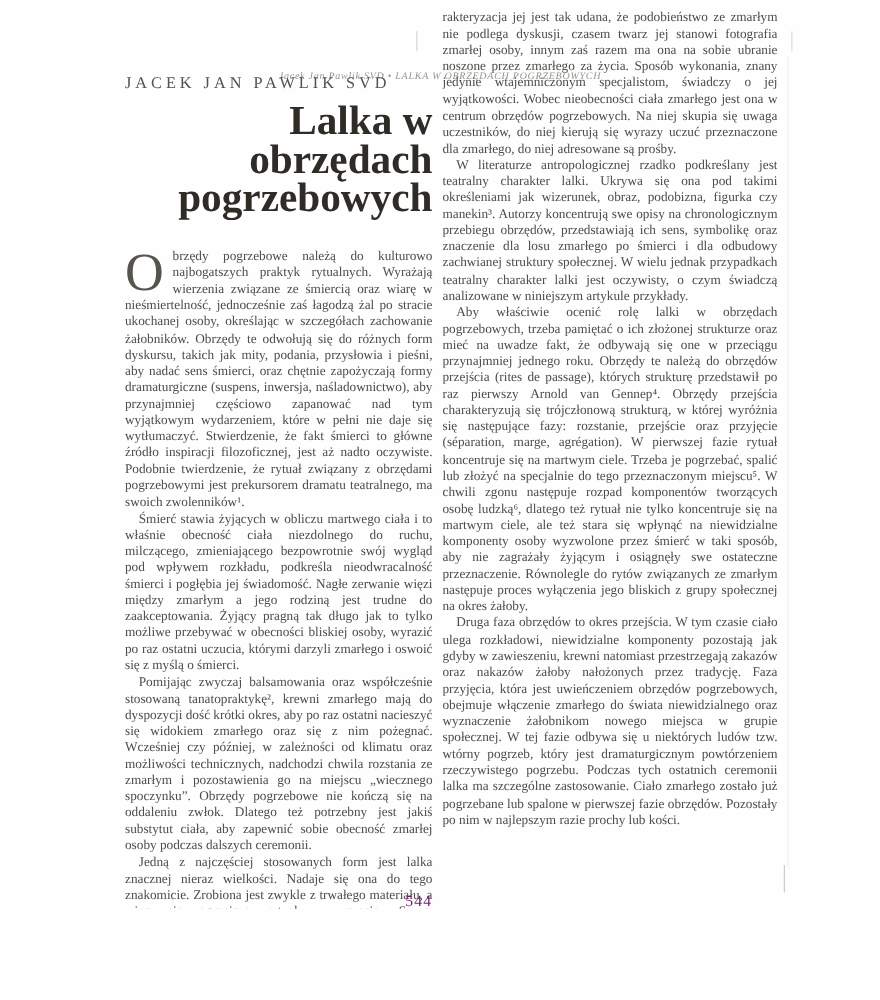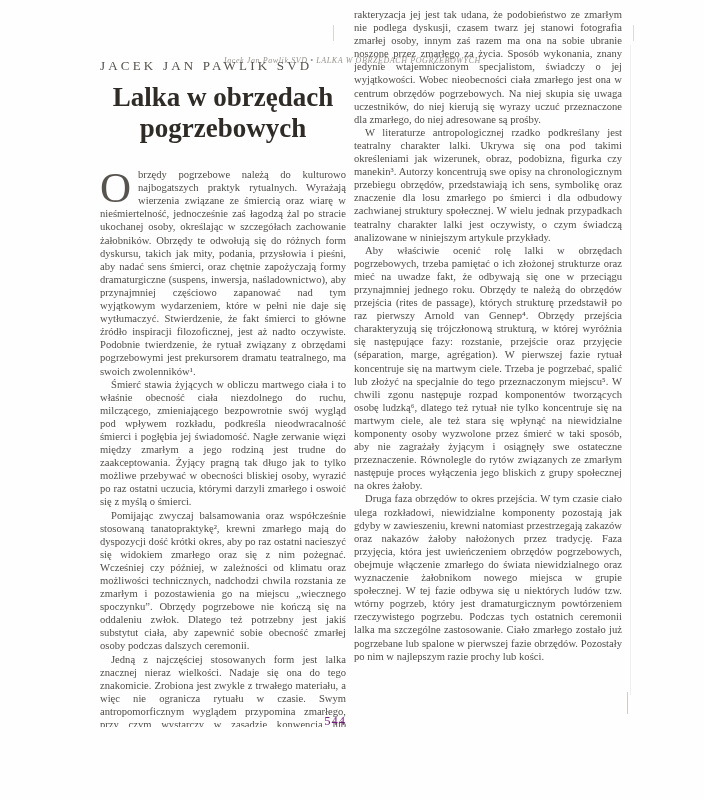--- a/index.html
+++ b/index.html
@@ -31,25 +31,25 @@
   .col-left{left:100px;top:59px;width:246px;height:668px;}
   .col-right{left:354px;top:8px;width:268px;height:694px;}
   .author{
     font-size:13px;letter-spacing:3.2px;
     color:#55514c;
     margin:0 0 10px 0;
     text-align:left;
     white-space:nowrap;
   }
   .title{
-    font-size:27px;line-height:31px;
+    font-size:33px;line-height:31px;
     font-weight:bold;
     color:#2f2b27;
     margin:0 0 24px 0;
-    text-align:center;
+    text-align:right;
   }
   .col p{margin:0;padding:0;text-indent:11px;}
   .col p.first{text-indent:0;}
   .dropcap{
     float:left;
     font-size:43px;line-height:36px;
     padding:2px 7px 0 0;
     color:#57534e;
     font-weight:normal;
   }

